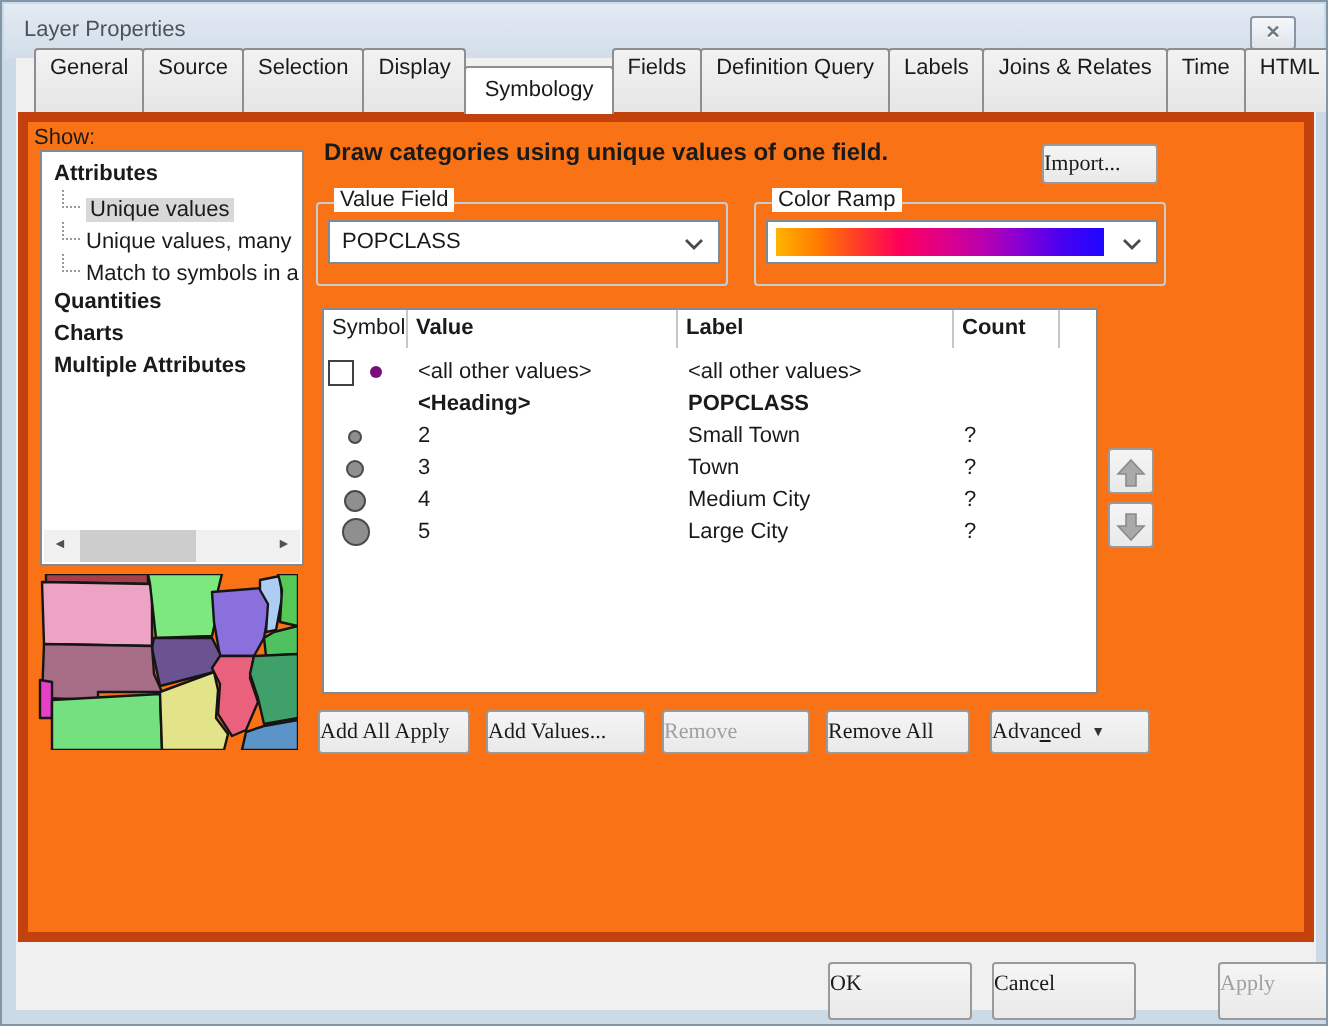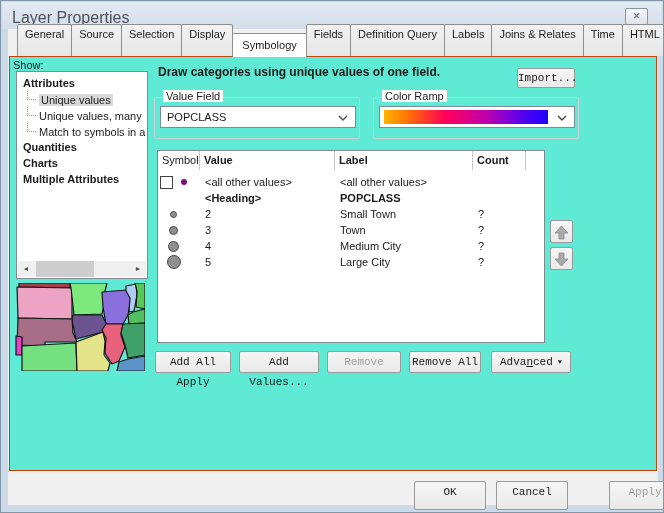--- a/index.html
+++ b/index.html
@@ -5,39 +5,39 @@
   * { margin:0; padding:0; box-sizing:border-box; }
   html,body { width:664px; height:513px; }
   body { font-family:"Liberation Sans", sans-serif; font-size:11px; color:#1a1a1a; background:#fff; }
 
   .window { position:relative; width:664px; height:513px; background:#ccd9e6;
             border:1px solid #8296a8; overflow:hidden; }
 
   
   .titlebar { position:absolute; left:1px; right:1px; top:1px; height:27px;
               background:linear-gradient(#e3ebf4,#d2dde9); }
-  .title { position:absolute; left:10px; top:7px; font-size:16px; color:#4d5257; }
+  .title { position:absolute; left:10px; top:7px; font-size:11px; color:#4d5257; }
   .close-btn { position:absolute; top:6px; right:14px; width:23px; height:17px;
                background:linear-gradient(#f5f7fa,#dfe4ea); border:1px solid #8a95a3;
                border-radius:2px; text-align:center; line-height:15px; font-size:9px;
                font-weight:bold; color:#6e7b87; text-shadow:0 1px 0 #fff; cursor:default; }
 
   .dialog-body { position:absolute; left:7px; top:28px; width:650px; height:476px; background:#f0f0f0; }
 
   
   .tabstrip { position:absolute; left:9px; top:3px; height:24px; display:flex; align-items:flex-end; z-index:3; }
   .tab { height:32px; padding:0 7px; line-height:19px; background:linear-gradient(#f2f2f2,#e6e6e6);
          border:1px solid #8e8e8e; border-bottom:none; border-radius:2px 2px 0 0; margin-right:-1px;
          white-space:nowrap; cursor:default; }
   .tab.active { height:24px; line-height:23px; background:#fff; position:relative; z-index:4;
                 margin-bottom:-1px; padding:0 9px; }
 
   
   .tabpage { position:absolute; left:1px; top:27px; width:648px; height:415px;
-             background:#5eead4; border:1px solid #c2410c; }
+             background:#f97316; border:5px solid #c2410c; }
 
   .show-label { position:absolute; left:3px; top:2px; }
 
   
   .listbox { position:absolute; left:6px; top:14px; width:132px; height:208px;
              border:1px solid #82898f; background:#fff; overflow:hidden; }
   .lb-item { height:16px; line-height:16px; white-space:nowrap; padding-left:6px; }
   .lb-item.bold { font-weight:bold; }
   .lb-item.indent { padding-left:10px; }
   .elbow { display:inline-block; width:9px; height:9px; border-left:1px dotted #999;
@@ -50,22 +50,22 @@
   .hs-thumb { position:absolute; left:2px; top:0; width:58px; height:16px; background:#cdcdcd; }
 
   
   .map-preview { position:absolute; left:5px; top:226px; width:130px; height:88px; }
   .map-preview svg { display:block; }
 
   .desc { position:absolute; left:148px; top:8px; font-size:12px; font-weight:bold; }
 
   
   .btn { background:linear-gradient(#f5f5f5,#e9e9e9); border:1px solid #9a9a9a; border-radius:2px;
-         font-family:Liberation Mono, monospace; font-size:11px; color:#1a1a1a;
-         text-align:center; cursor:default; position:absolute; }
+         font-family:Liberation Serif, serif; font-size:11px; color:#1a1a1a;
+         text-align:left; cursor:default; position:absolute; }
   .btn.disabled { color:#a0a0a0; }
 
   .import-btn { left:507px; top:11px; width:58px; height:20px; line-height:18px; }
 
   
   .groupbox { position:absolute; width:206px; height:42px; border:1px solid #c6cdd2; border-radius:2px; }
   .gb-valuefield { left:144px; top:40px; }
   .gb-colorramp { left:363px; top:40px; }
   .gb-legend { position:absolute; top:-8px; left:8px; background:#fff; padding:0 3px; }
 

